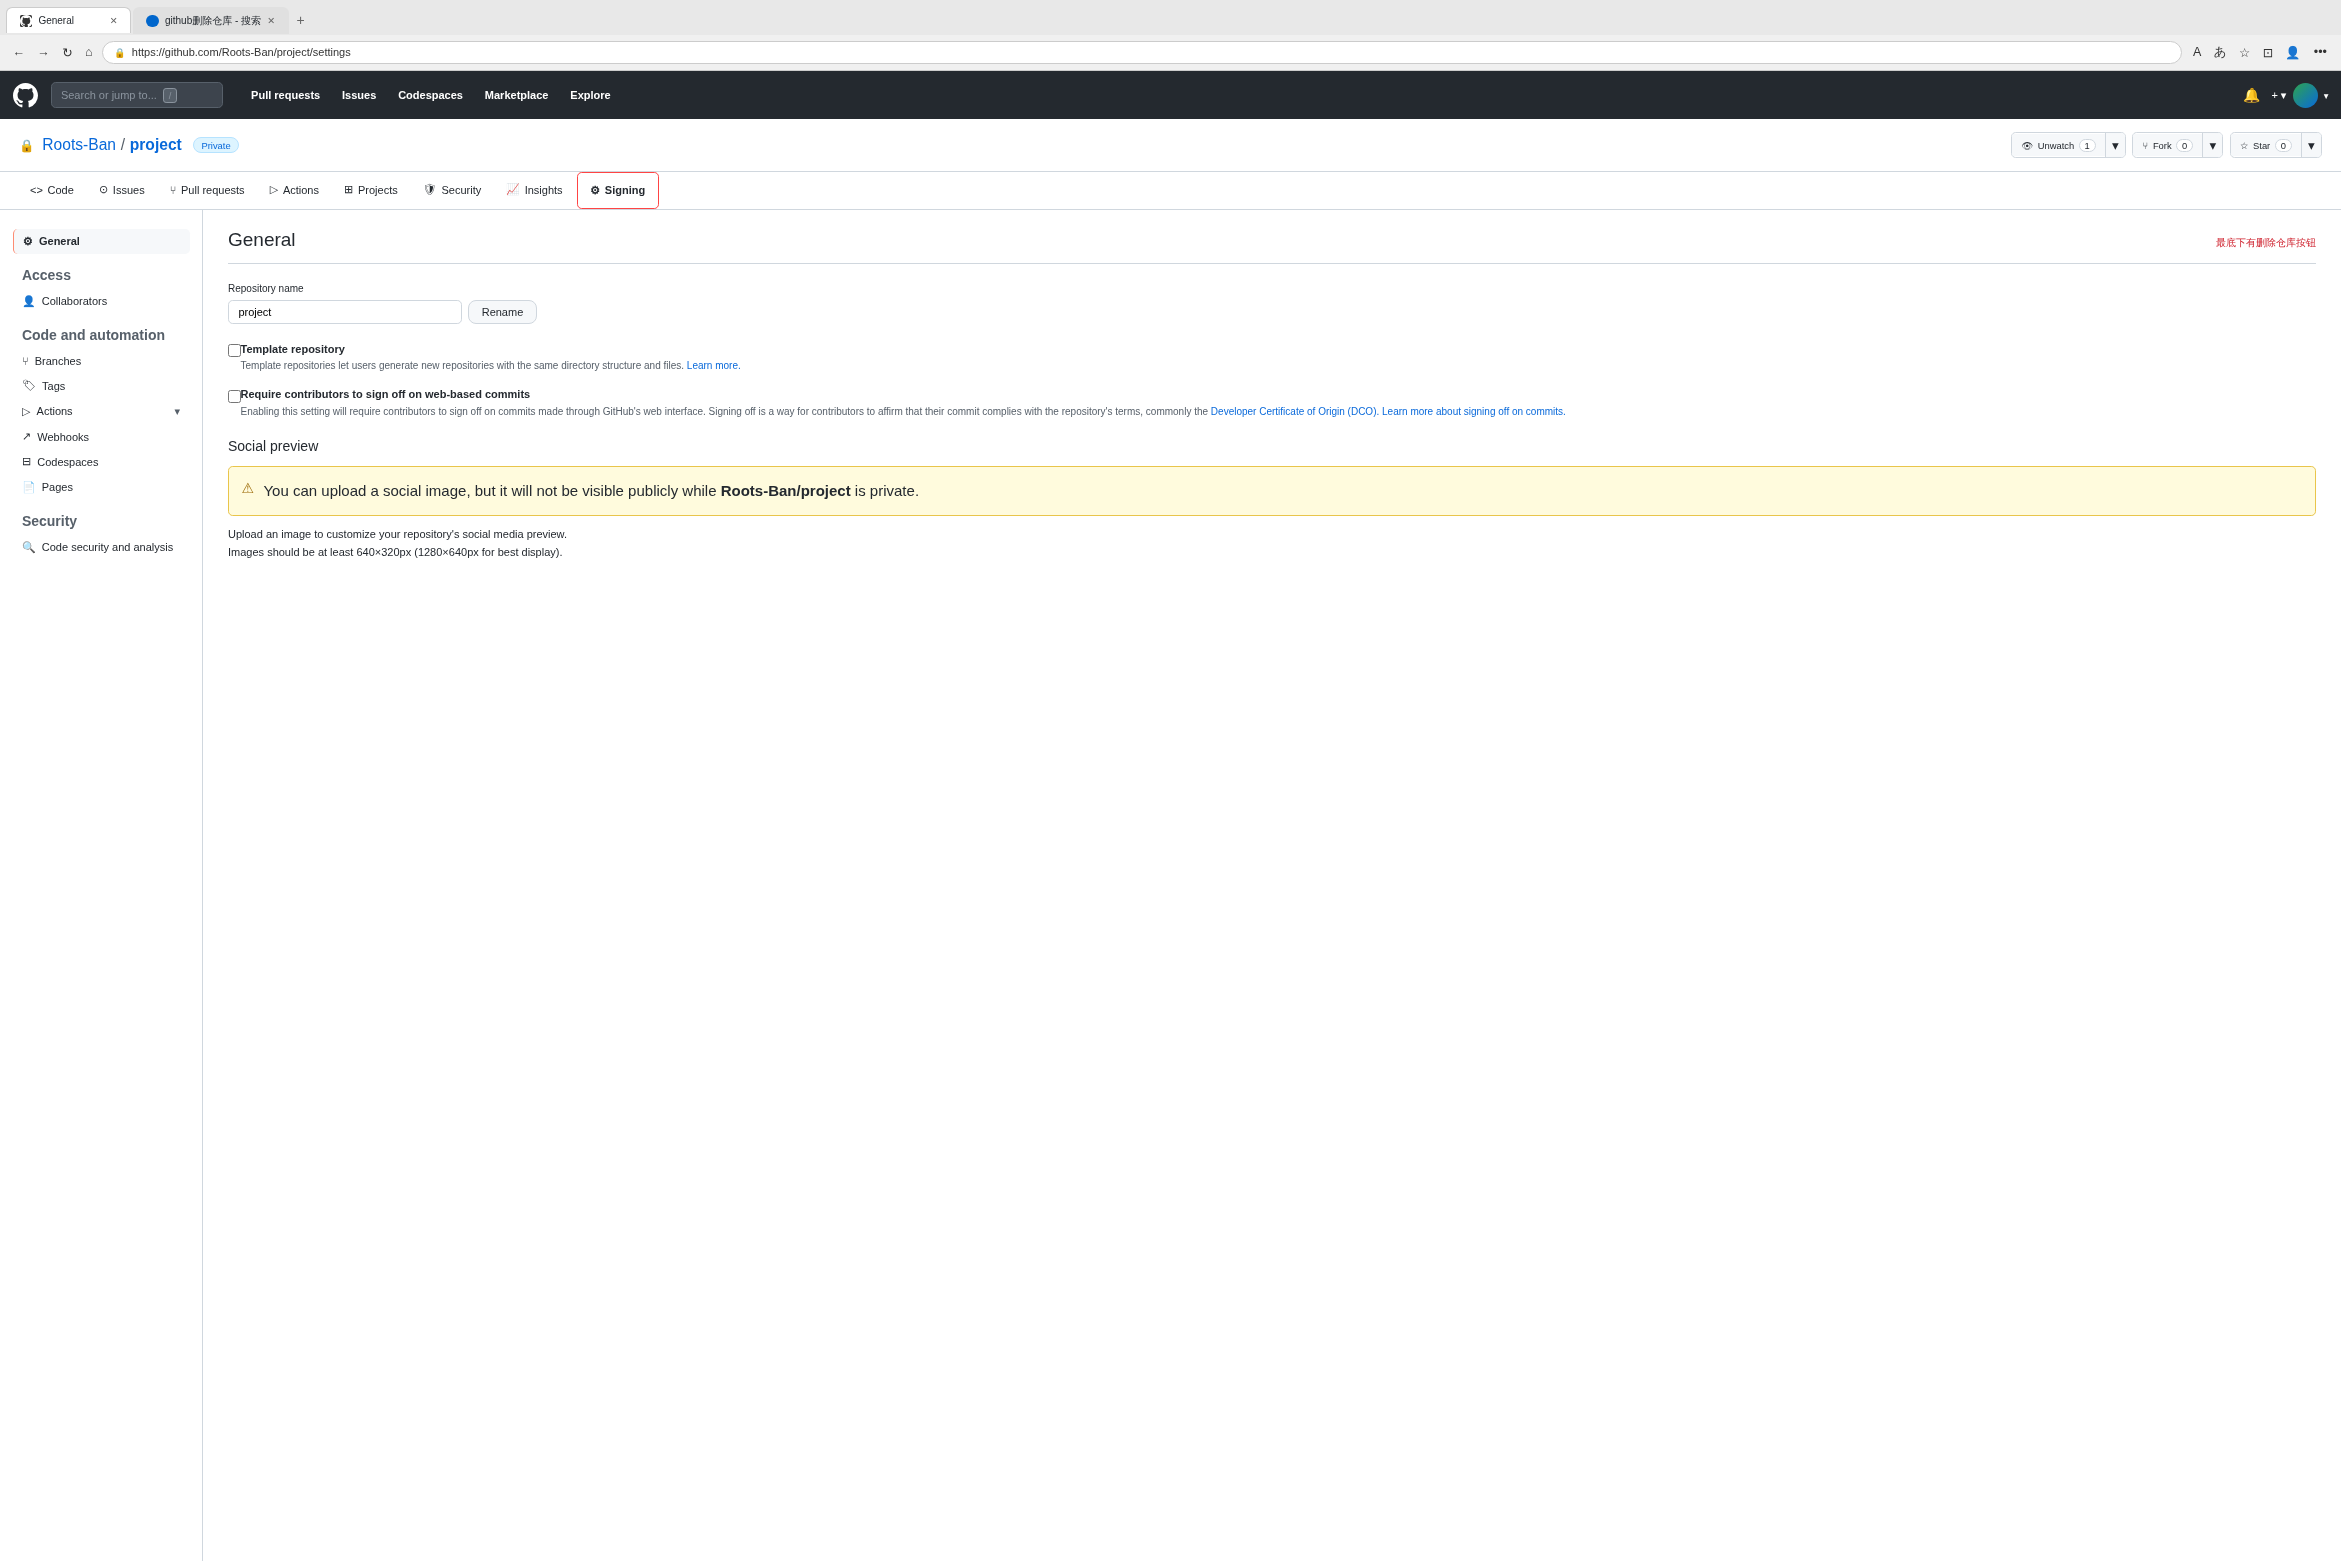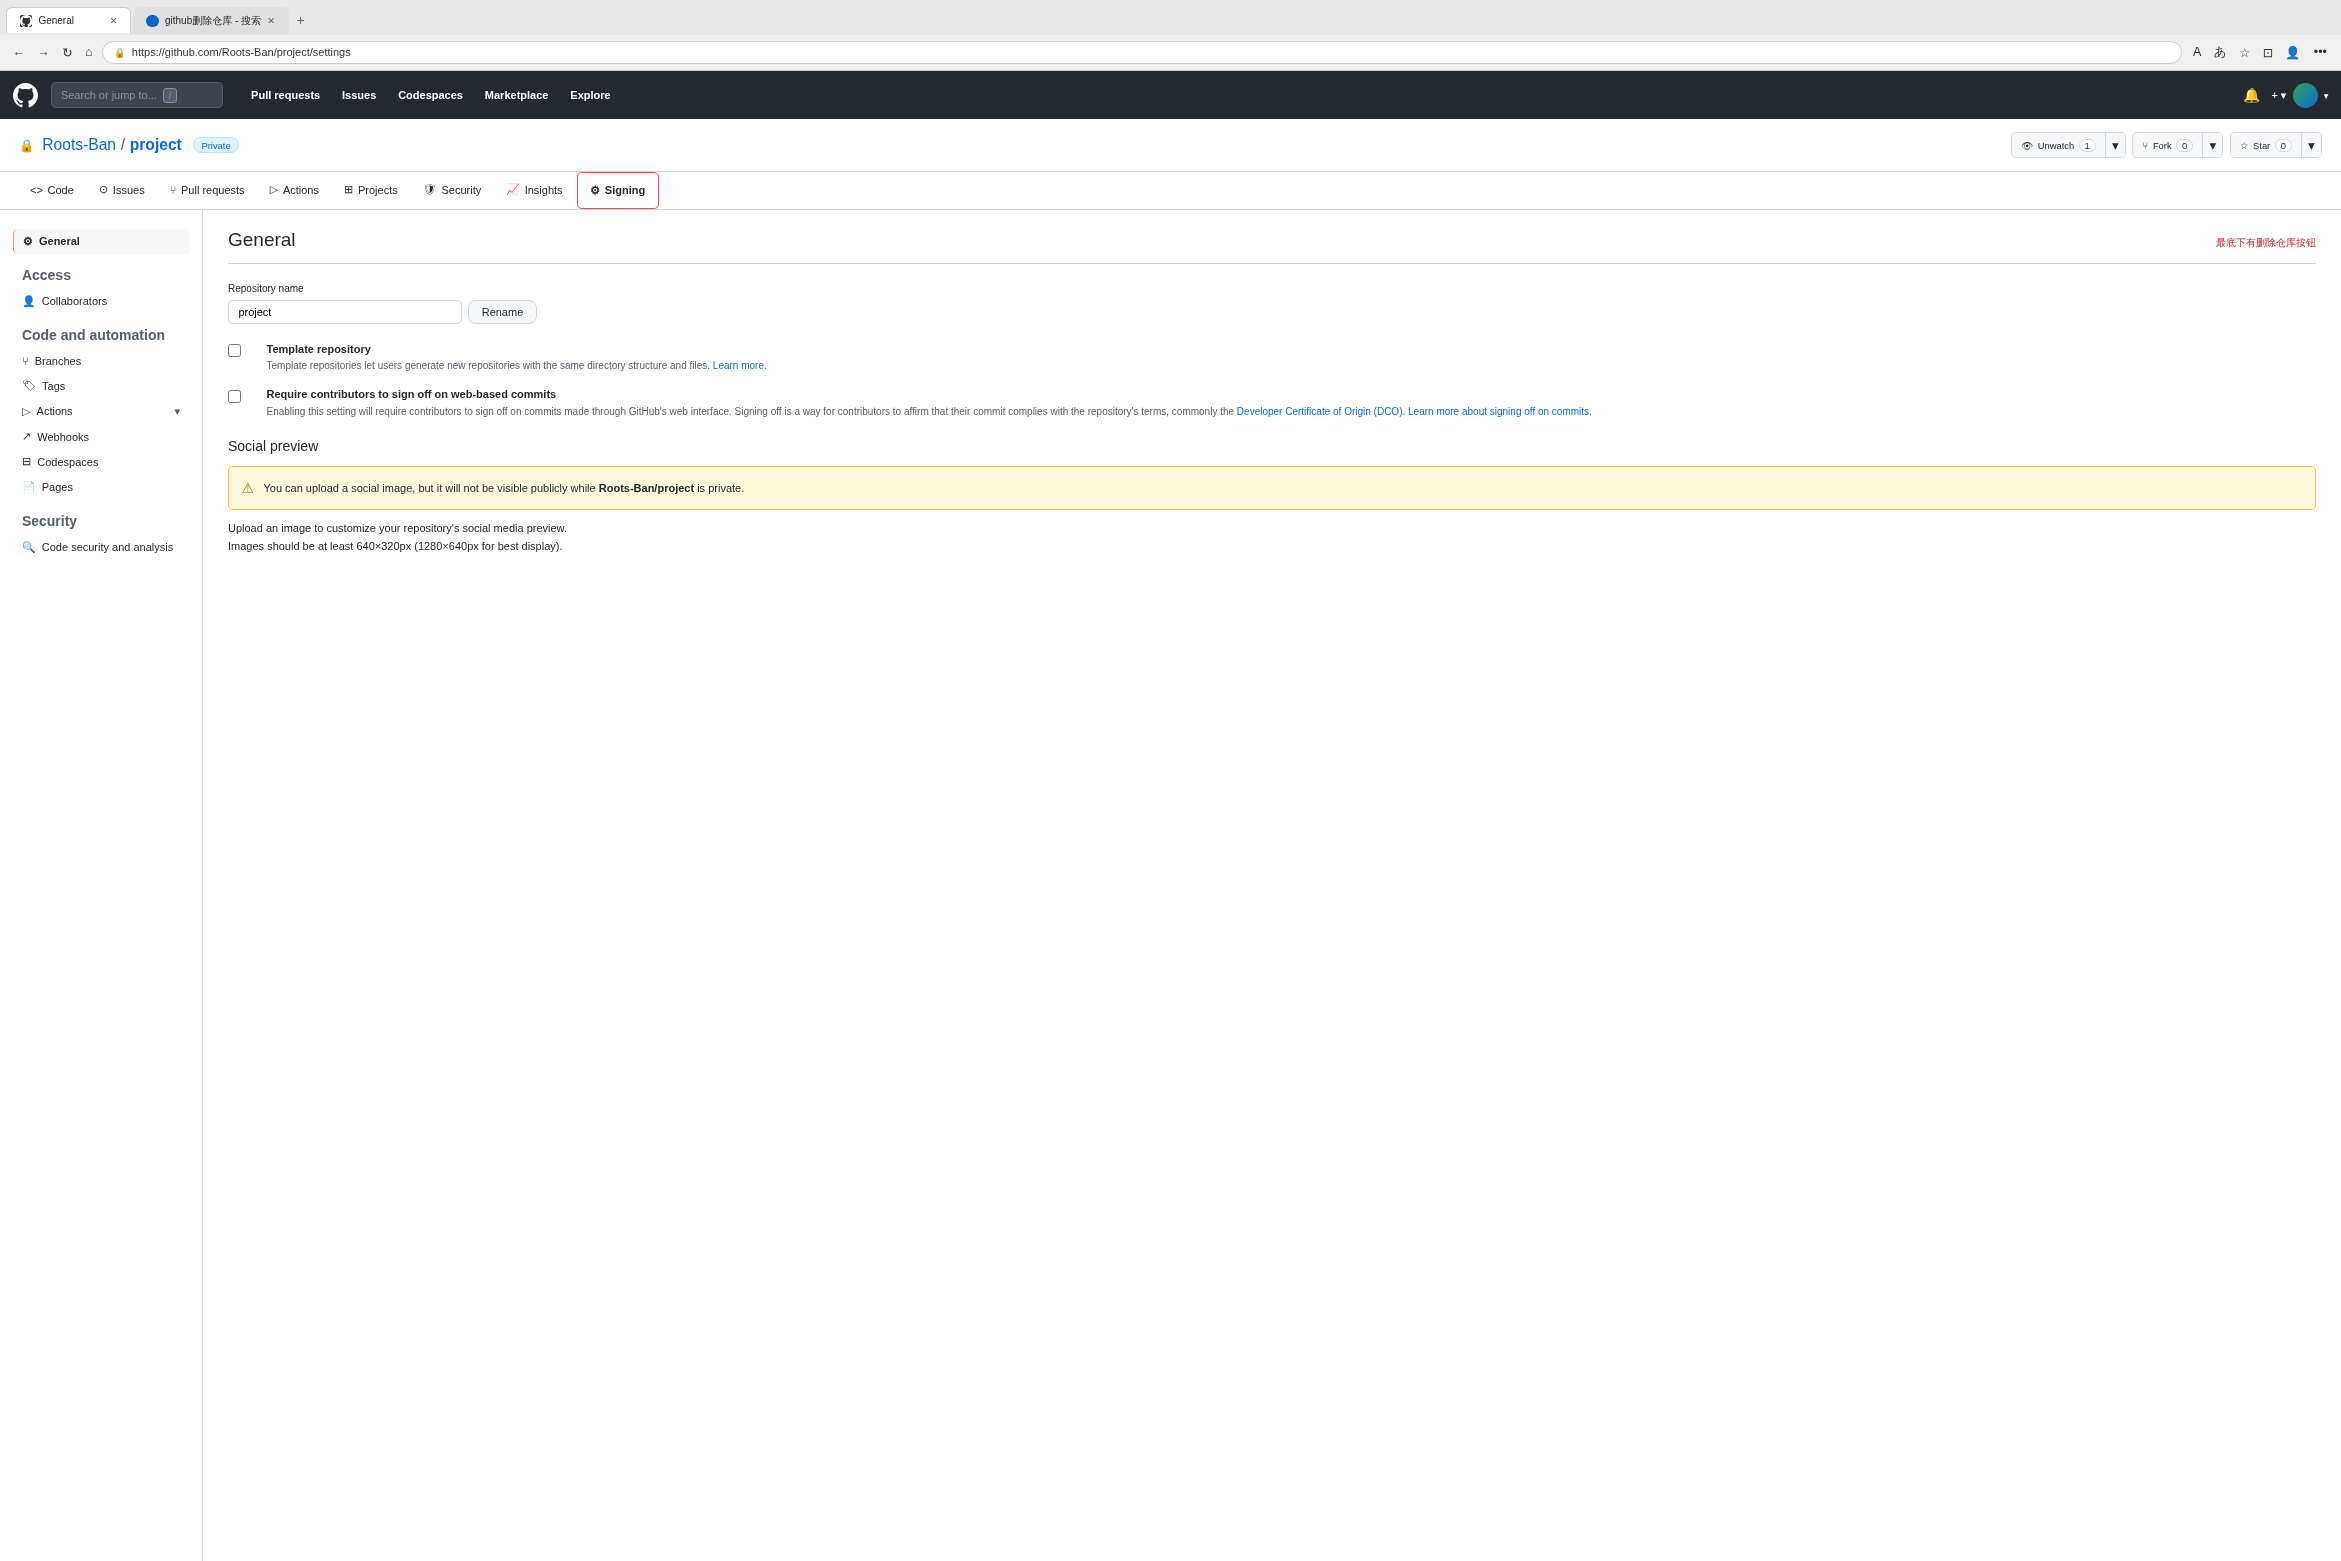--- a/index.html
+++ b/index.html
@@ -69,31 +69,31 @@
     .settings-main { flex: 1; padding: 19px 25px; }
     .settings-title { font-size: 19px; font-weight: 400; padding-bottom: 12.5px; border-bottom: 0.8px solid #d0d7de; margin-bottom: 19px; }
     .settings-hint { color: #cf222e; font-size: 10px; text-align: right; }
 
     .form-group { margin-bottom: 19px; }
     .form-label { font-weight: 400; font-size: 10px; margin-bottom: 6.2px; display: block; }
     .form-row { display: flex; align-items: center; gap: 6.2px; }
     .form-input { border: 0.8px solid #d0d7de; border-radius: 4.7px; padding: 4.7px 9.4px; font-size: 11px; width: 234px; }
     .btn { border-radius: 8px; border: 0.8px solid #d0d7de; padding: 4.7px 12.5px; font-size: 11px; font-weight: 500; cursor: pointer; background: #f6f8fa; color: #24292f; }
 
-    .checkbox-row { display: flex; align-items: flex-start; gap: 26px; margin-bottom: 15.6px; }
+    .checkbox-row { display: flex; align-items: flex-start; gap: 0; margin-bottom: 15.6px; }
     .checkbox-content { flex: 1; }
     .checkbox-title { font-weight: 600; font-size: 11px; margin-bottom: 3.1px; }
     .checkbox-desc { font-size: 10px; color: #57606a; line-height: 1.5; }
     .checkbox-link { color: #0969da; text-decoration: none; }
     input[type="checkbox"] { width: 12.5px; height: 12.5px; margin-top: 1.6px; flex-shrink: 0; cursor: pointer; }
 
     .section-heading { font-size: 14px; font-weight: 400; margin: 19px 0 12.5px; }
     .social-preview-box { background: #fffbdd; border: 0.8px solid #e9c54b; border-radius: 4.7px; padding: 12.5px; display: flex; align-items: flex-start; gap: 9.4px; margin-bottom: 12.5px; }
     .warning-icon { font-size: 14px; color: #9a6700; flex-shrink: 0; }
-    .social-preview-text { font-size: 11px; color: #24292f; line-height: 1.5; }
+    .social-preview-text { font-size: 15px; color: #24292f; line-height: 1.5; }
     .social-preview-text strong { font-weight: 600; }
     .upload-text { font-size: 11px; color: #24292f; margin-bottom: 6.2px; }
     .size-text { font-size: 11px; color: #24292f; margin-top: 6.2px; }
 
     
     ::-webkit-scrollbar { width: 9.4px; }
     ::-webkit-scrollbar-track { background: #f1f1f1; }
     ::-webkit-scrollbar-thumb { background: #c1c1c1; border-radius: 4.7px; }
 
     .gh-plus-btn { color: #fff; background: none; border: none; cursor: pointer; font-size: 11px; display: flex; align-items: center; gap: 1.6px; }

